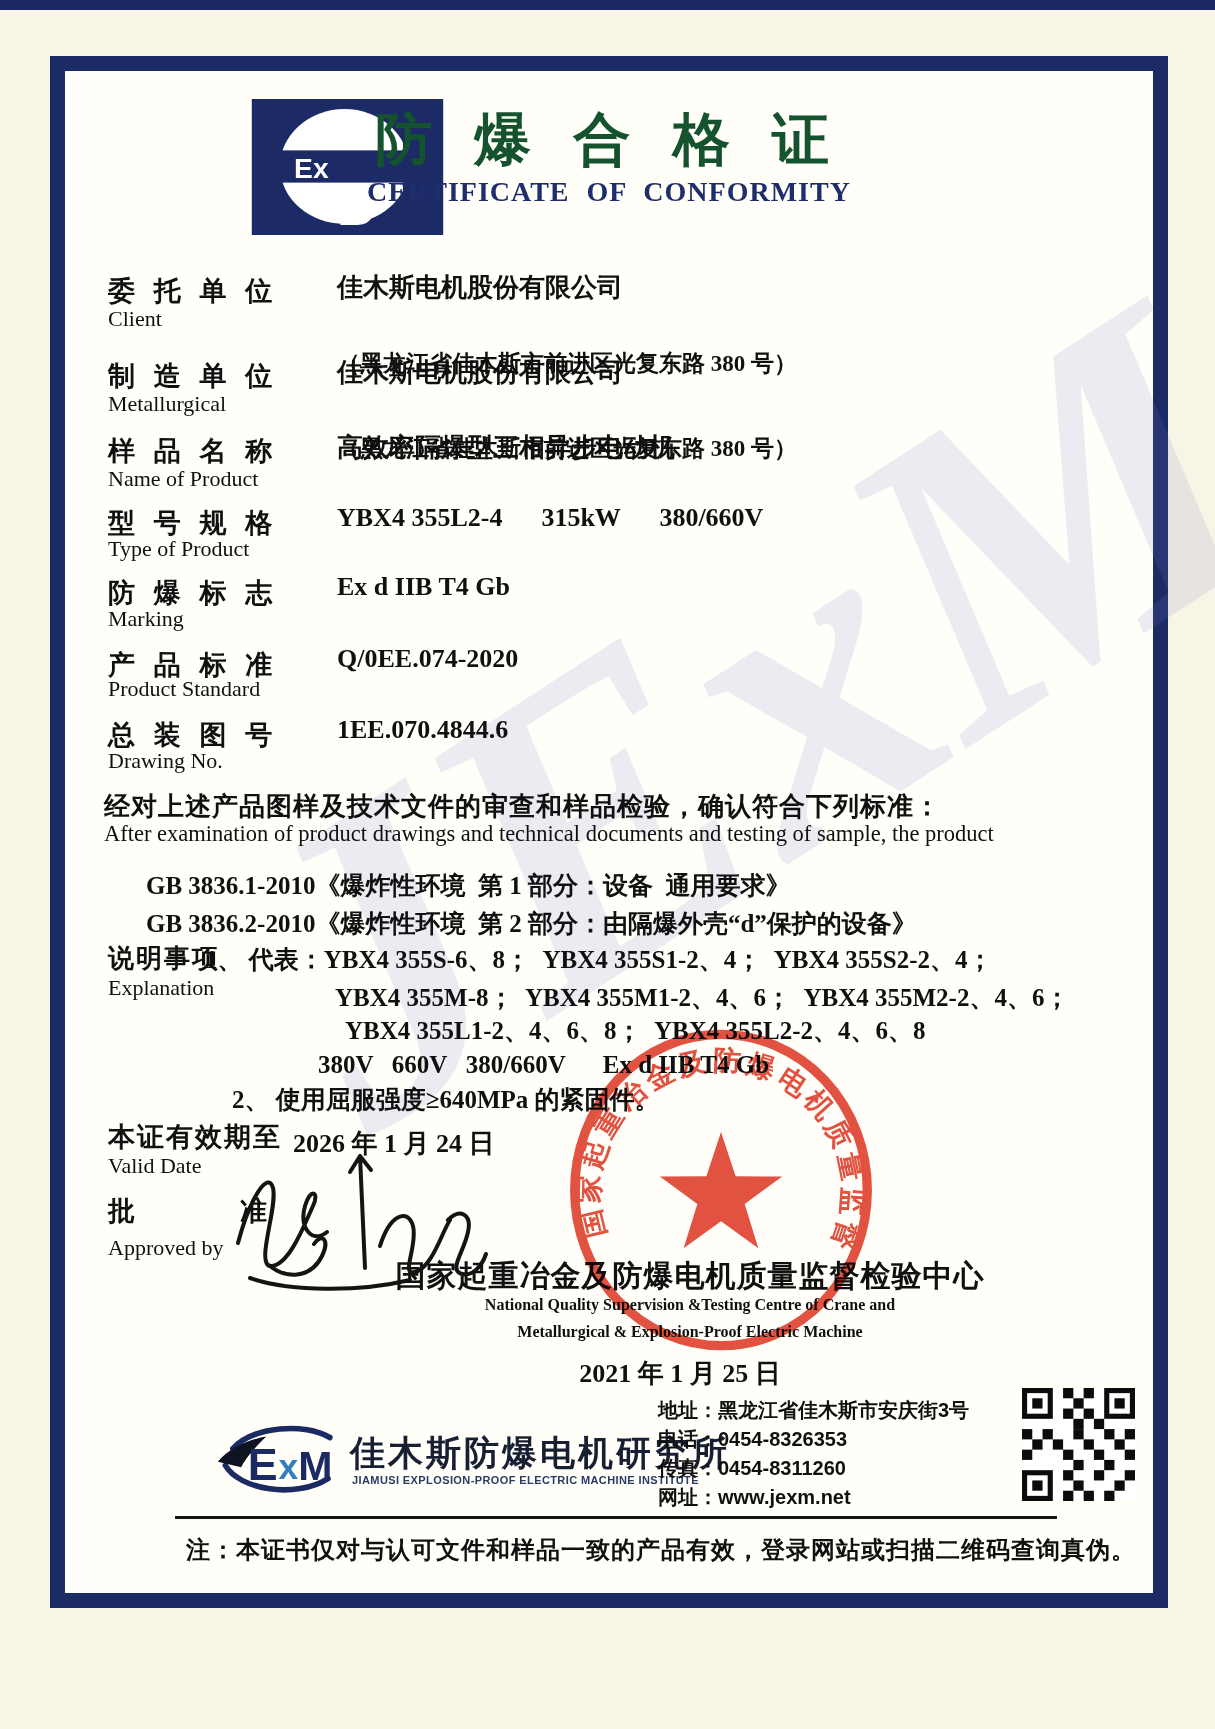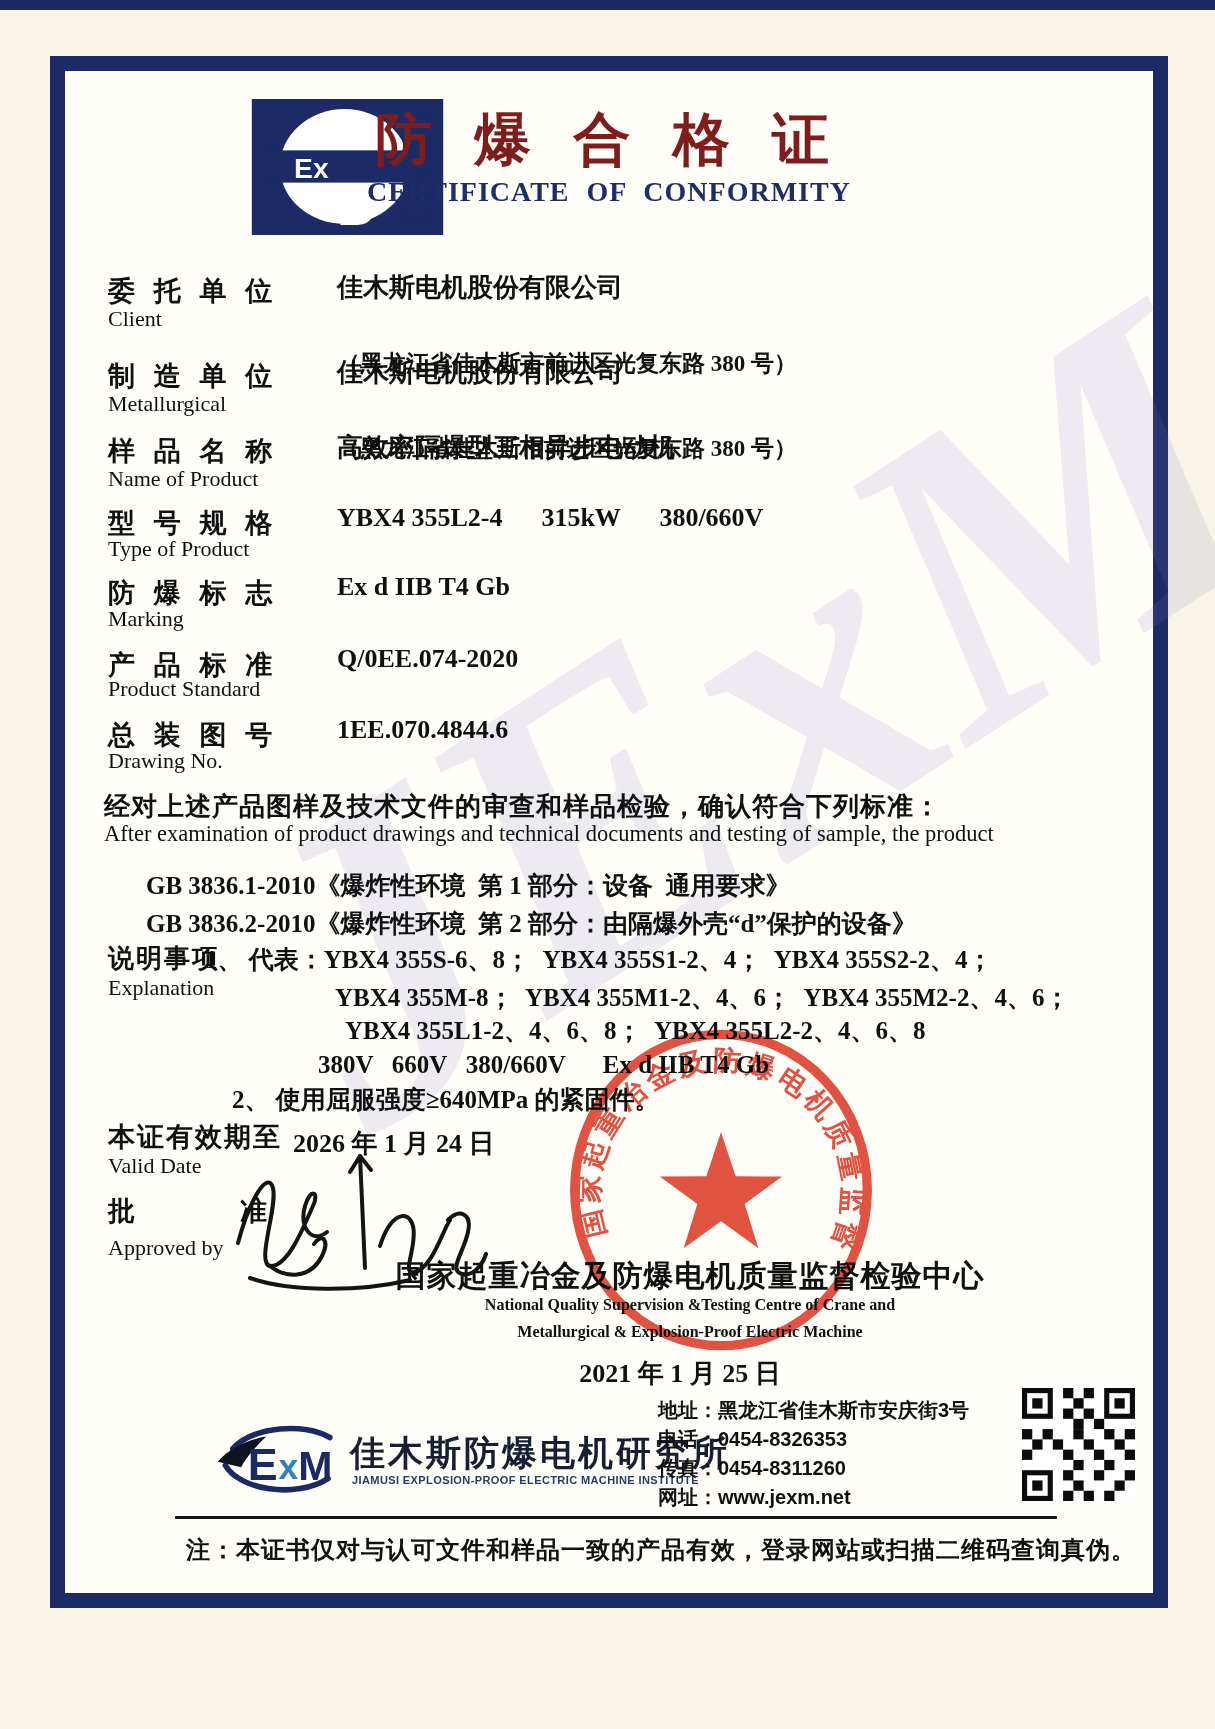--- a/index.html
+++ b/index.html
@@ -6,21 +6,21 @@
   .page{position:relative;width:1215px;height:1729px;background:#f9f5e6;overflow:hidden;
         font-family:"Liberation Serif","DejaVu Serif",serif;color:#101010;}
   .topstrip{position:absolute;left:0;top:0;width:100%;height:10px;background:#1b2a63;z-index:4;}
   .frame{position:absolute;left:50px;top:56px;width:1118px;height:1552px;box-sizing:border-box;
          border:15px solid #1c2b66;background:#fffef8;z-index:0;}
   .wm{position:absolute;left:290px;top:800px;font-size:430px;font-weight:bold;font-style:italic;
       line-height:1;color:rgba(128,118,198,0.14);transform:rotate(-33deg);transform-origin:0 50%;
       white-space:nowrap;z-index:1;pointer-events:none;}
   .abs{position:absolute;z-index:2;}
   .title-cn{width:1090px;left:64px;text-align:center;font-size:57px;font-weight:bold;
-            color:#7f1d1d;letter-spacing:14px;white-space:nowrap;}
+            color:#14532d;letter-spacing:14px;white-space:nowrap;}
   .title-en{width:1090px;left:64px;text-align:center;font-size:28px;font-weight:bold;
             color:#1e2d6b;letter-spacing:1px;word-spacing:9px;}
   .certno{width:1090px;left:40px;text-align:center;font-size:26px;font-weight:bold;white-space:pre;}
   .lcn{font-size:27px;font-weight:bold;letter-spacing:6px;white-space:nowrap;}
   .tight{letter-spacing:2px;}
   .len{font-size:22px;white-space:nowrap;}
   .val{font-size:26px;font-weight:bold;white-space:pre;}
   .val2{font-size:23px;font-weight:bold;white-space:pre;margin-top:42px;}
   .stmt-cn{font-size:26px;font-weight:bold;letter-spacing:1px;}
   .stmt-en{font-size:22.5px;}

